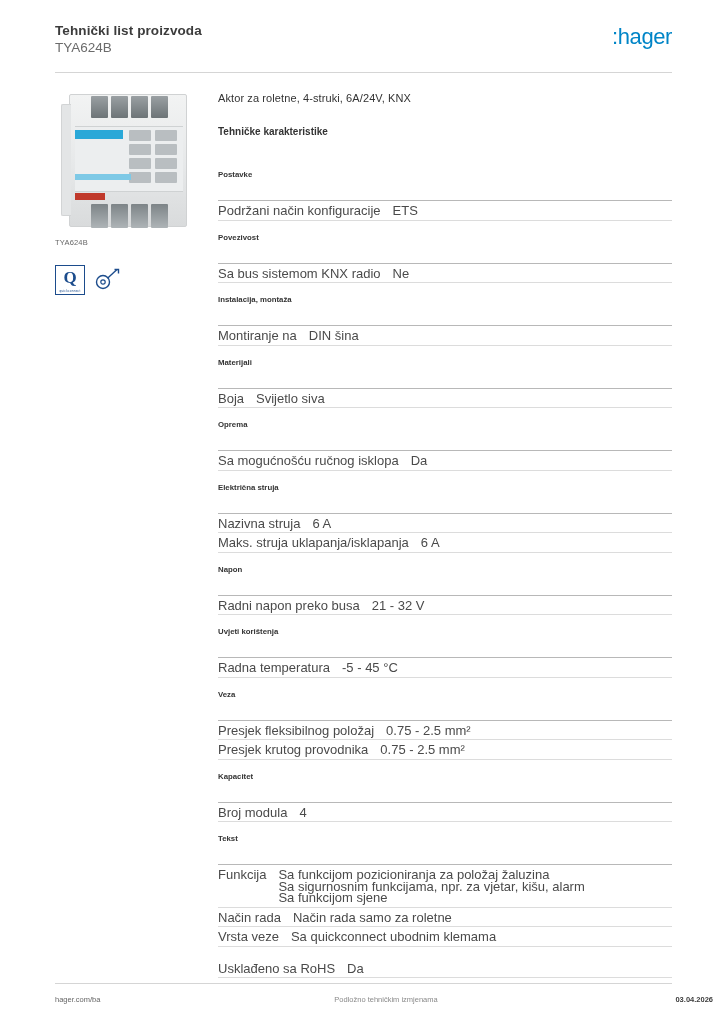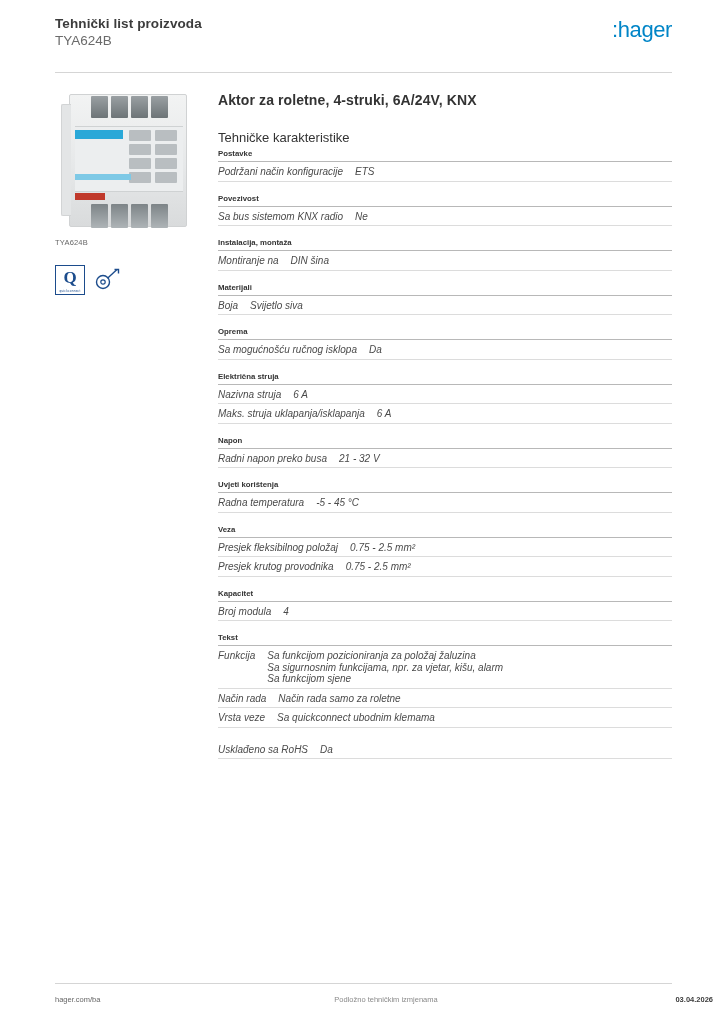--- a/index.html
+++ b/index.html
@@ -14,21 +14,21 @@
     position: relative;
     width: 724px;
     height: 1024px;
     background: #fff;
   }
 
   
   .header {
     position: absolute;
     left: 55px;
-    top: 15px;
+    top: 22px;
     width: 617px;
     display: flex;
     justify-content: space-between;
     align-items: flex-start;
   }
   .title-block .doc-title {
     font-size: 13.5px;
     font-weight: bold;
     color: #3c3c3c;
     letter-spacing: 0.1px;
@@ -220,52 +220,51 @@
   .logo-tool svg { display:block; }
 
   
   .rightcol {
     position: absolute;
     left: 218px;
     top: 92px;
     width: 454px;
   }
   .prod-desc {
-    font-size: 14px;
-    font-weight: bold;
+    font-size: 11px;
+    font-weight: normal;
     color: #333;
     margin-bottom: 22px;
     letter-spacing: 0.1px;
   }
   .section-heading {
-    font-size: 13px;
-    font-weight: normal;
+    font-size: 10px;
+    font-weight: bold;
     color: #333;
-    margin-bottom: 4px;
+    margin-bottom: 33px;
   }
   .group {
     margin-bottom: 0;
   }
   .group-title {
     font-size: 7.8px;
     font-weight: bold;
     color: #333;
-    padding-bottom: 3px;
+    padding-bottom: 21px;
     border-bottom: 1px solid #b8b8b8;
   }
   .row {
     display: flex;
     justify-content: space-between;
     align-items: flex-start;
     border-bottom: 1px solid #dcdcdc;
     padding: 4px 0 3px 0;
-    font-size: 10px;
+    font-size: 13px;
     color: #4a4a4a;
     line-height: 11.5px;
-    font-style: italic;
   }
   .row .label {
     flex: 0 0 auto;
     padding-right: 12px;
   }
   .row .value {
     flex: 1 1 auto;
     white-space: pre-line;
   }
   .group-gap { height: 12px; }

